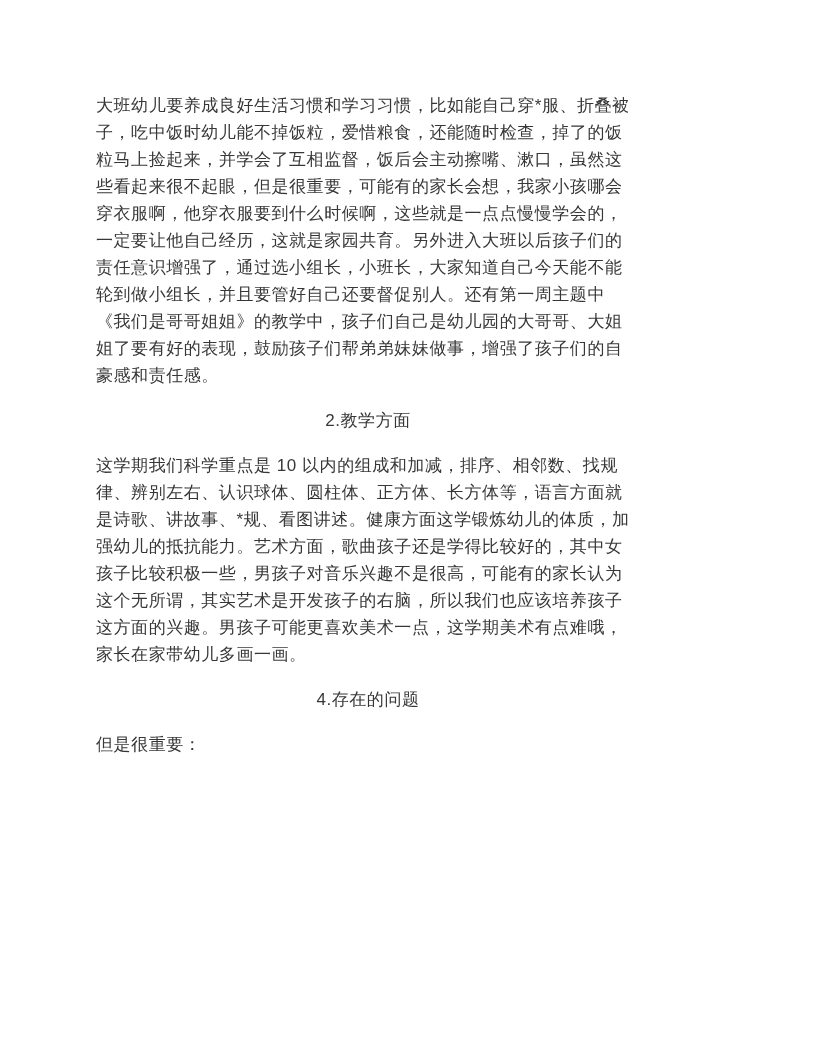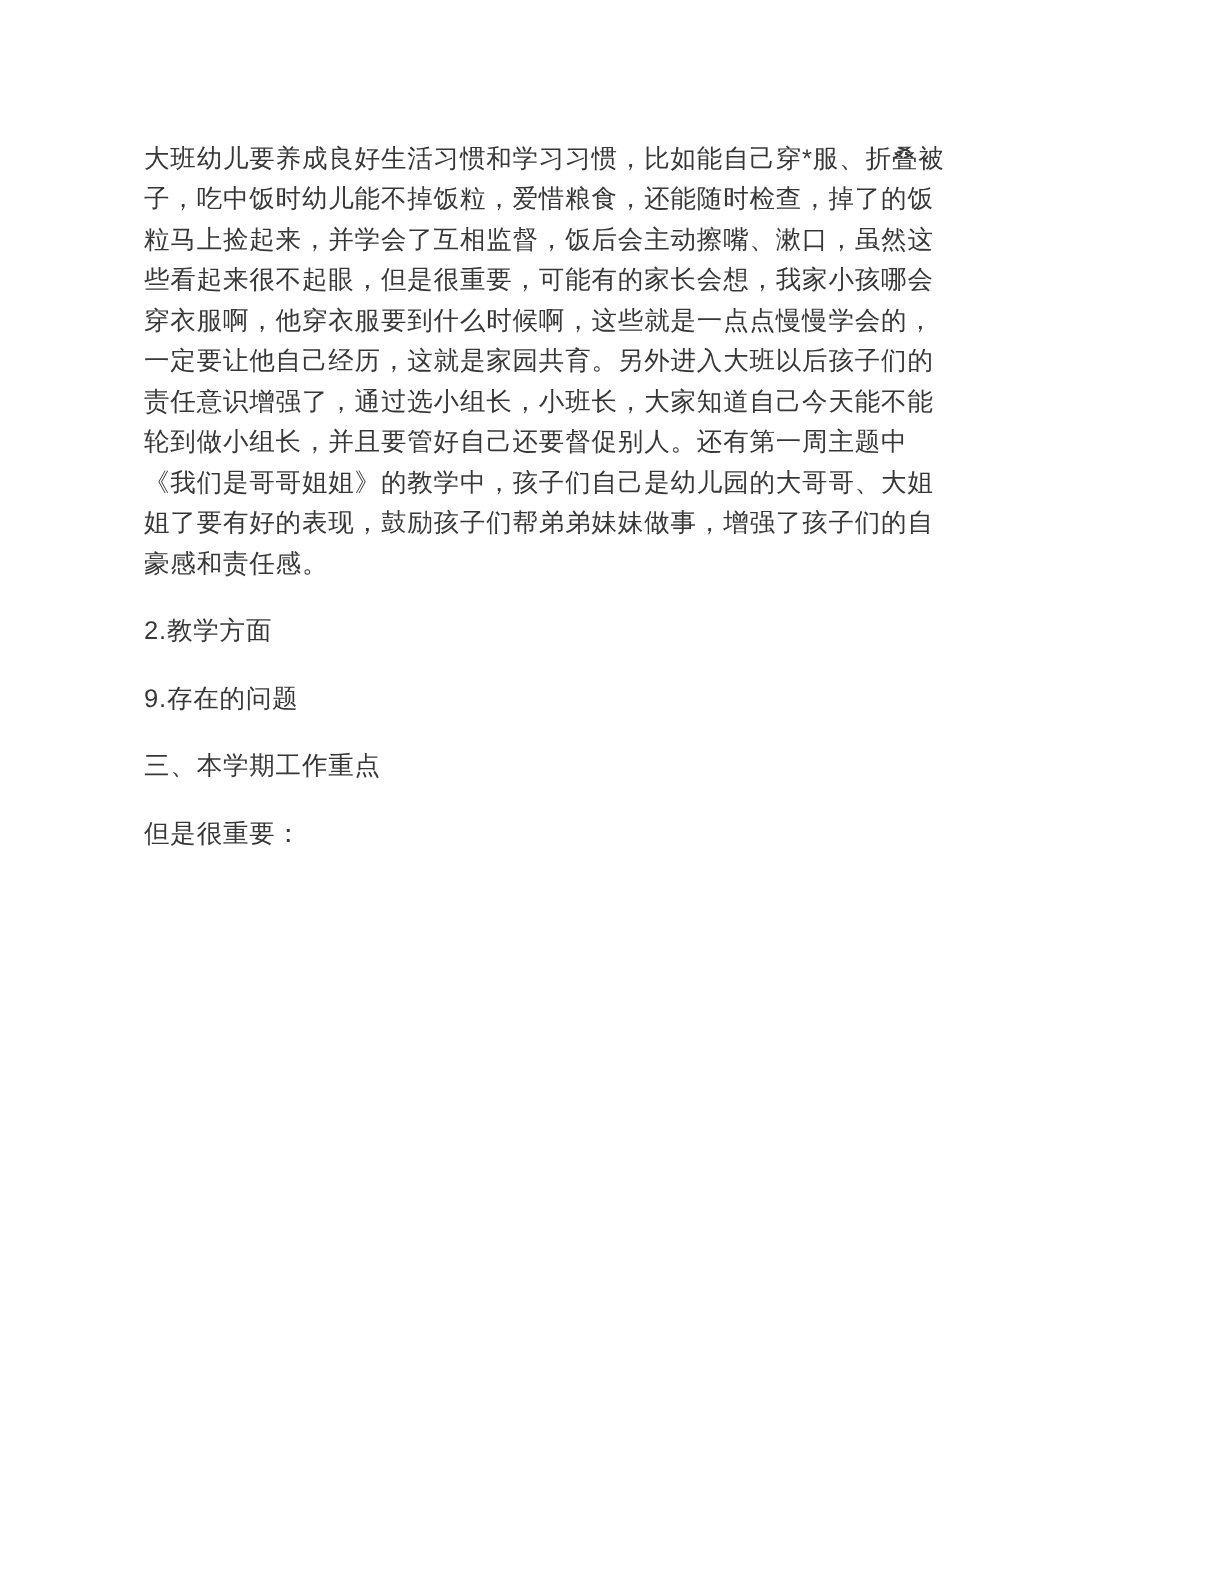--- a/index.html
+++ b/index.html
@@ -30,30 +30,31 @@
     word-break: break-all;
     white-space: pre-wrap;
   }
   .doc-heading {
     margin: 0 0 18px 0;
     font-size: 17px;
     line-height: 27px;
     letter-spacing: 0.55px;
     color: #373737;
     font-weight: normal;
+    text-align: center;
   }
 </style>
 </head>
 <body>
 
 <div class="page">
   <p class="doc-block">大班幼儿要养成良好生活习惯和学习习惯，比如能自己穿*服、折叠被子，吃中饭时幼儿能不掉饭粒，爱惜粮食，还能随时检查，掉了的饭粒马上捡起来，并学会了互相监督，饭后会主动擦嘴、漱口，虽然这些看起来很不起眼，但是很重要，可能有的家长会想，我家小孩哪会穿衣服啊，他穿衣服要到什么时候啊，这些就是一点点慢慢学会的，一定要让他自己经历，这就是家园共育。另外进入大班以后孩子们的责任意识增强了，通过选小组长，小班长，大家知道自己今天能不能轮到做小组长，并且要管好自己还要督促别人。还有第一周主题中《我们是哥哥姐姐》的教学中，孩子们自己是幼儿园的大哥哥、大姐姐了要有好的表现，鼓励孩子们帮弟弟妹妹做事，增强了孩子们的自豪感和责任感。</p>
 
   <h2 class="doc-heading">2.教学方面</h2>
 
+  <p class="doc-block">这学期我们科学重点是 10 以内的组成和加减，排序、相邻数、找规律、辨别左右、认识球体、圆柱体、正方体、长方体等，语言方面就是诗歌、讲故事、*规、看图讲述。健康方面这学锻炼幼儿的体质，加强幼儿的抵抗能力。艺术方面，歌曲孩子还是学得比较好的，其中女孩子比较积极一些，男孩子对音乐兴趣不是很高，可能有的家长认为这个无所谓，其实艺术是开发孩子的右脑，所以我们也应该培养孩子这方面的兴趣。男孩子可能更喜欢美术一点，这学期美术有点难哦，家长在家带幼儿多画一画。</p>
 
-  <h2 class="doc-heading">9.存在的问题</h2>
+  <h2 class="doc-heading">4.存在的问题</h2>
 
 
-  <h2 class="doc-heading">三、本学期工作重点</h2>
 
   <p class="doc-block">但是很重要：</p>
 </div>
 
 </body></html>

